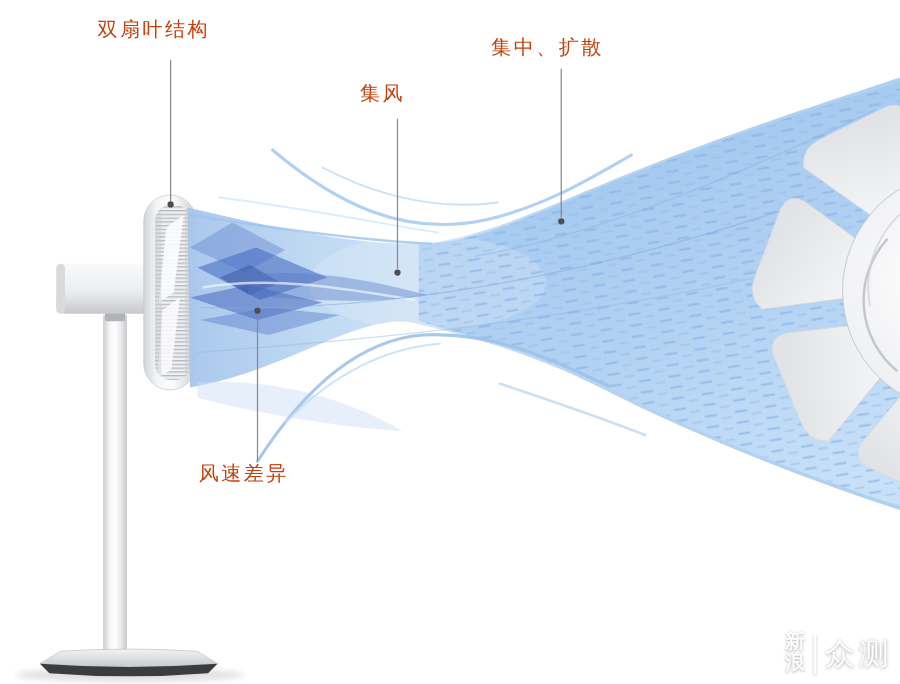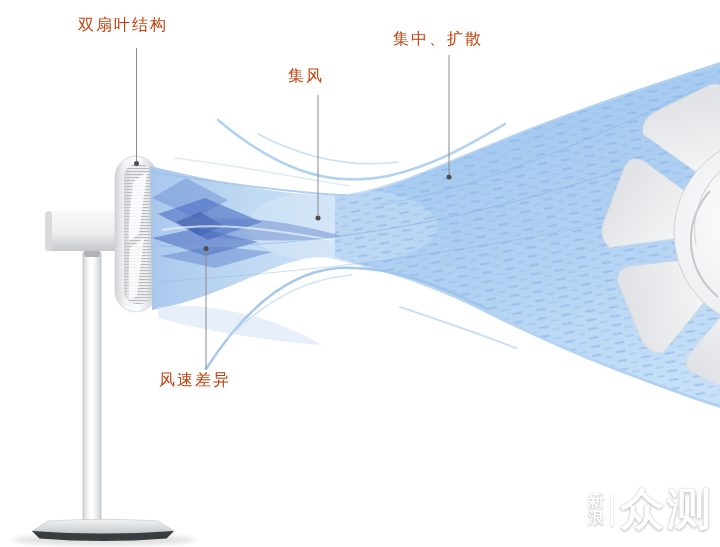--- a/index.html
+++ b/index.html
@@ -41,21 +41,21 @@
     font-size:16px;font-weight:700;line-height:1.02;
     text-align:center;
     text-shadow:0 1px 2px rgba(125,130,136,.55),0 0 1px rgba(150,153,158,.45);
   }
   .wm-divider{
     width:2px;height:32px;
     background:rgba(255,255,255,.95);
     box-shadow:0 1px 2px rgba(125,130,136,.5);
   }
   .wm-main{
-    font-size:44px;font-weight:700;letter-spacing:3px;
+    font-size:24px;font-weight:400;letter-spacing:3px;
     text-shadow:0 1px 3px rgba(125,130,136,.6),0 0 1px rgba(150,153,158,.5);
   }
 </style>
 </head>
 <body>
 
 <div class="stage">
 
   <svg width="720" height="547" viewBox="0 0 720 547">
     <defs>

